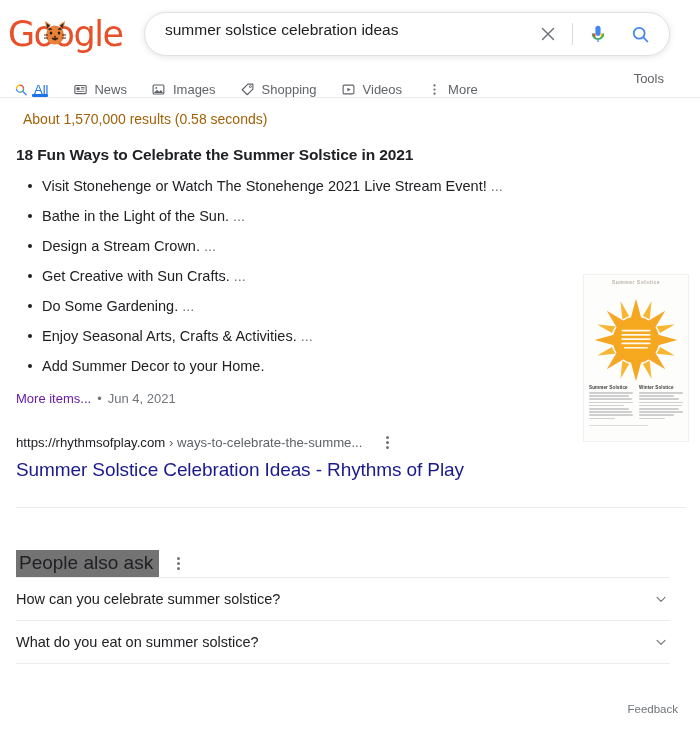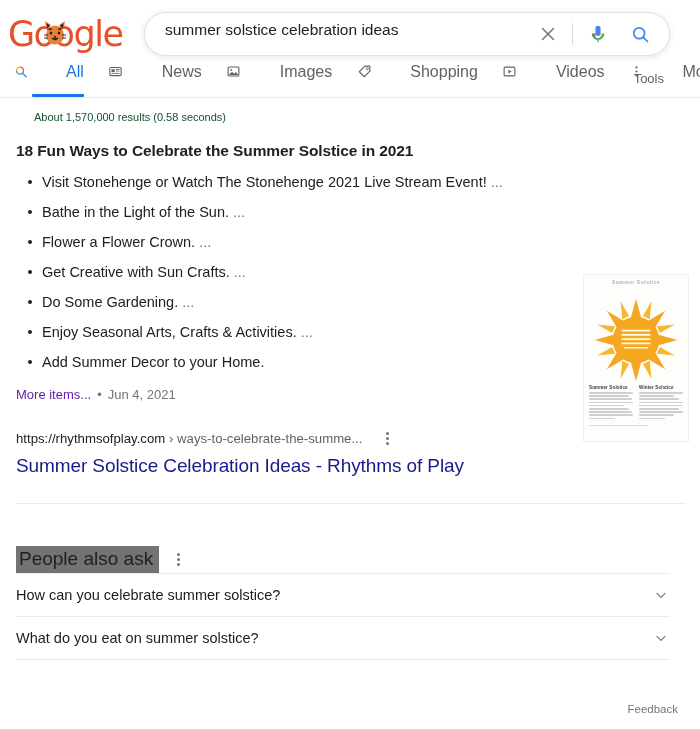--- a/index.html
+++ b/index.html
@@ -110,29 +110,28 @@
     height: 35px;
     display: flex;
     align-items: flex-start;
     border-bottom: 1px solid #ebebeb;
     padding-left: 12px;
     box-sizing: border-box;
     position: relative;
   }
   .tab {
     display: flex;
-    align-items: flex-start;
+    align-items: flex-end;
     height: 34px;
     margin-right: 24px;
-    font-size: 16px;
+    font-size: 13px;
     color: #5f6368;
     cursor: pointer;
     position: relative;
     white-space: nowrap;
-    gap: 32px;
   }
   .tab .tico {
     display: inline-flex;
     align-items: center;
     justify-content: center;
     width: 16px;
     height: 16px;
     margin-right: 6px;
   }
   .tab.active { color: #1a73e8; }
@@ -151,24 +150,24 @@
     right: 36px;
     top: 8px;
     font-size: 13px;
     color: #5f6368;
     cursor: pointer;
   }
 
   
   .content { padding: 0 0 0 14px; position: relative; }
   .result-stats {
-    font-size: 11px;
-    color: #14532d;
+    font-size: 14px;
+    color: #a16207;
     margin-top: 13px;
-    margin-left: 20px;
+    margin-left: 9px;
   }
 
   .snippet-title {
     font-size: 15.5px;
     font-weight: bold;
     color: #202124;
     margin-top: 19px;
     margin-left: 2px;
     letter-spacing: -0.1px;
   }
@@ -511,21 +510,21 @@
 
 <div class="content">
 
   <div class="result-stats">About 1,570,000 results (0.58 seconds)</div>
 
   <div class="snippet-title">18 Fun Ways to Celebrate the Summer Solstice in 2021</div>
 
   <ul class="snippet-list">
     <li><span>Visit Stonehenge or Watch The Stonehenge 2021 Live Stream Event!</span> <span class="ellip">...</span></li>
     <li><span>Bathe in the Light of the Sun.</span> <span class="ellip">...</span></li>
-    <li><span>Flower a Flower Crown.</span> <span class="ellip">...</span></li>
+    <li><span>Design a Stream Crown.</span> <span class="ellip">...</span></li>
     <li><span>Get Creative with Sun Crafts.</span> <span class="ellip">...</span></li>
     <li><span>Do Some Gardening.</span> <span class="ellip">...</span></li>
     <li><span>Enjoy Seasonal Arts, Crafts &amp; Activities.</span> <span class="ellip">...</span></li>
     <li><span>Add Summer Decor to your Home.</span> <span class="ellip"></span></li>
   </ul>
 
   <div class="more-items-row">
     <span class="more-items">More items...</span>
     <span class="dot-sep">•</span>
     <span class="date-text">Jun 4, 2021</span>

